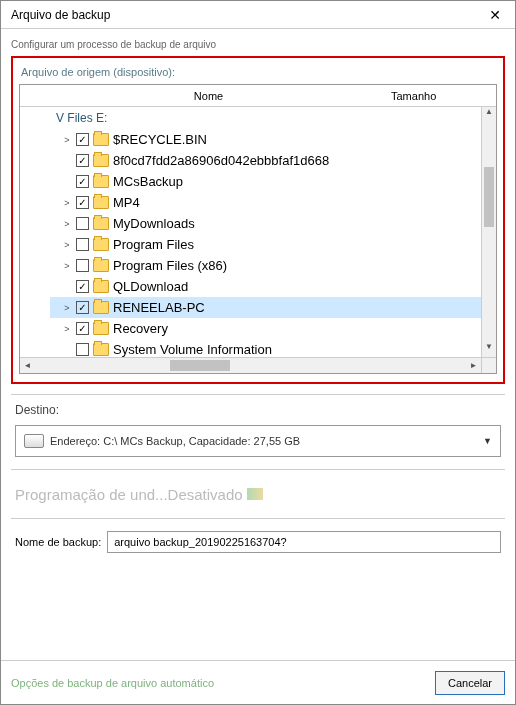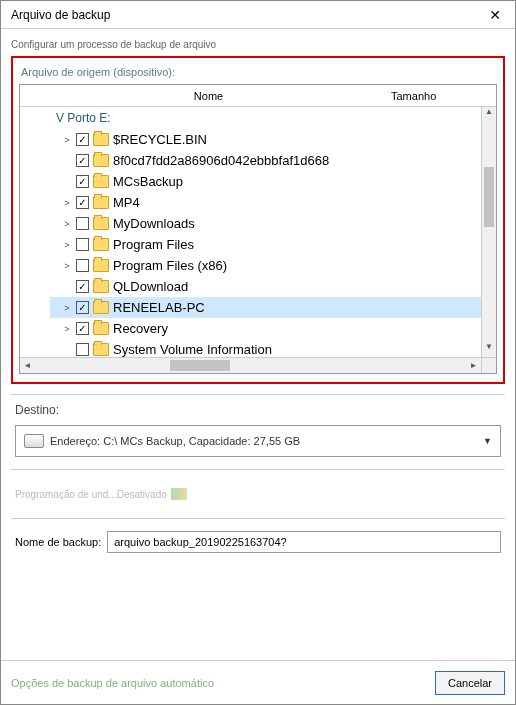--- a/index.html
+++ b/index.html
@@ -36,21 +36,21 @@
   .hlt{left:0;} .hrt{right:0;}
   .corner{position:absolute;right:0;bottom:0;width:15px;height:16px;background:#f0f0f0;border-left:1px solid #ccc;border-top:1px solid #ccc;}
 
   .dest-block { border-top:1px solid #ccc; border-bottom:1px solid #ccc; padding: 8px 4px 12px 4px; }
   .dest-label { font-size:12px; color:#444; margin-bottom:8px; }
   .dest-field { border:1px solid #999; height:32px; display:flex; align-items:center; padding:0 8px; justify-content:space-between; }
   .disk-icon { width:20px; height:14px; border:1px solid #888; border-radius:2px; background:linear-gradient(#fff,#ddd); margin-right:6px; flex-shrink:0; }
   .dest-text { font-size:11px; color:#333; flex:1; }
   .dropdown-caret { font-size:9px; color:#333; }
 
-  .sched { height: 28px; padding: 4px 4px; font-size:10px; color:#bbb; display:flex; align-items:center; gap:4px; }
+  .sched { height: 28px; padding: 4px 4px; font-size:15px; color:#bbb; display:flex; align-items:center; gap:4px; }
   .sched .mini { width:16px; height:12px; background:linear-gradient(90deg,#7ec27e,#e0c060); opacity:0.6; }
 
   .solutions { border-top:1px solid #ccc; padding: 12px 4px; display:flex; flex-direction:column; gap:14px; }
   .sol-row { font-size:11px; color:#555; }
   .name-row { display:flex; align-items:center; gap:6px; }
   .name-input { flex:1; border:1px solid #999; height:22px; padding:0 6px; font-size:11px; }
 
   .footer { height:44px; display:flex; align-items:center; justify-content:space-between; padding:0 10px; border-top:1px solid #ccc; }
   .auto-link { font-size:11px; color:#7fb27f; }
   .btns { display:flex; gap:6px; }
@@ -77,21 +77,21 @@
     <div class="source-frame">
       <div class="source-label">Arquivo de origem (dispositivo):</div>
       <div class="tree-shell">
         <div class="tree-header">
           <div class="th-name">Nome</div>
           <div class="th-size">Tamanho</div>
           <div style="width:15px"></div>
         </div>
         <div class="tree-scroll">
           <div class="tree-inner" id="tree-inner">
-            <div class="drive">V Porto E:</div>
+            <div class="drive">V Files E:</div>
 
           <div class="row">
                 <span class="expander">&gt;</span>
                 <span class="cb checked"></span>
                 <span class="folder"></span>
                 <span class="label">$RECYCLE.BIN</span>
               </div>
               <div class="row">
                 <span class="expander"></span>
                 <span class="cb checked"></span>

